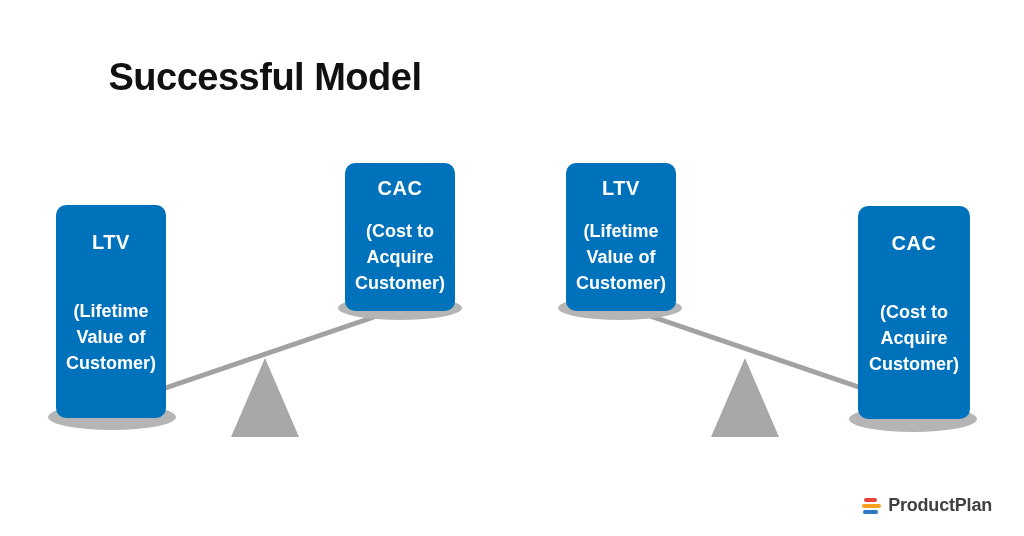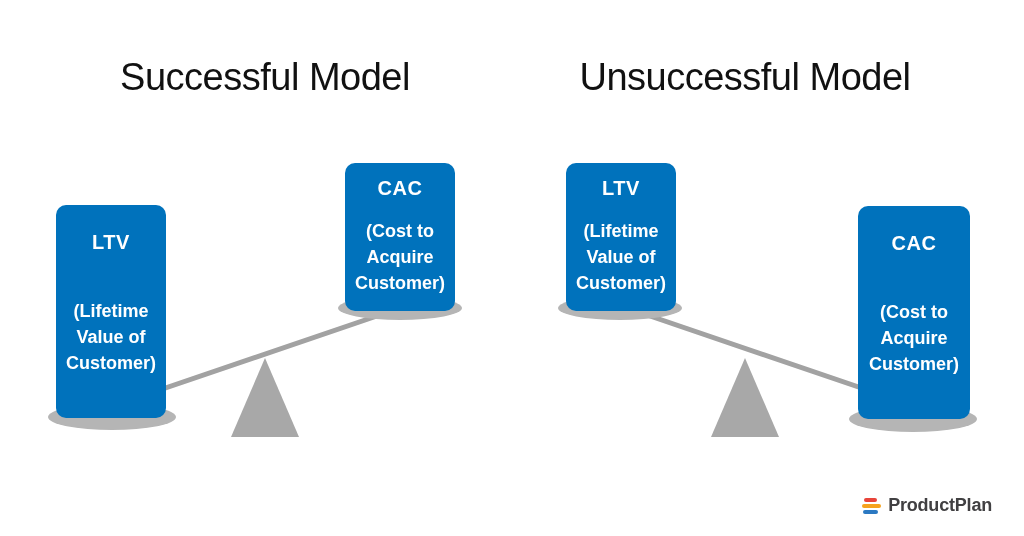--- a/index.html
+++ b/index.html
@@ -14,21 +14,21 @@
     background: #ffffff;
     overflow: hidden;
   }
 
   
   .panel-title {
     position: absolute;
     top: 56px;
     margin: 0;
     font-size: 38px;
-    font-weight: normal;
+    font-weight: bold;
     color: #111111;
     text-align: center;
     letter-spacing: -0.5px;
   }
   .panel-title.left  { left: 10px;  width: 510px; }
   .panel-title.right { left: 480px; width: 530px; }
 
   
   .seesaw-layer {
     position: absolute;
@@ -106,21 +106,20 @@
     letter-spacing: -0.2px;
   }
 </style>
 </head>
 <body>
 
 <div class="canvas">
 
   <h1 class="panel-title left">Successful Model</h1>
 
-  <h1 class="panel-title right">Unsuccessful Model</h1>
 
   <svg class="seesaw-layer" viewBox="0 0 1024 536">
 
     <line x1="95" y1="412" x2="415" y2="303" stroke="#A2A2A2" stroke-width="5" stroke-linecap="round"></line>
     <polygon points="265,358 231,437 299,437" fill="#A8A8A8"></polygon>
     <ellipse cx="112" cy="417" rx="64" ry="13" fill="#B5B5B5"></ellipse>
     <ellipse cx="400" cy="308" rx="62" ry="12" fill="#B5B5B5"></ellipse>
 
     <line x1="612" y1="303" x2="932" y2="412" stroke="#A2A2A2" stroke-width="5" stroke-linecap="round"></line>
     <polygon points="745,358 711,437 779,437" fill="#A8A8A8"></polygon>

